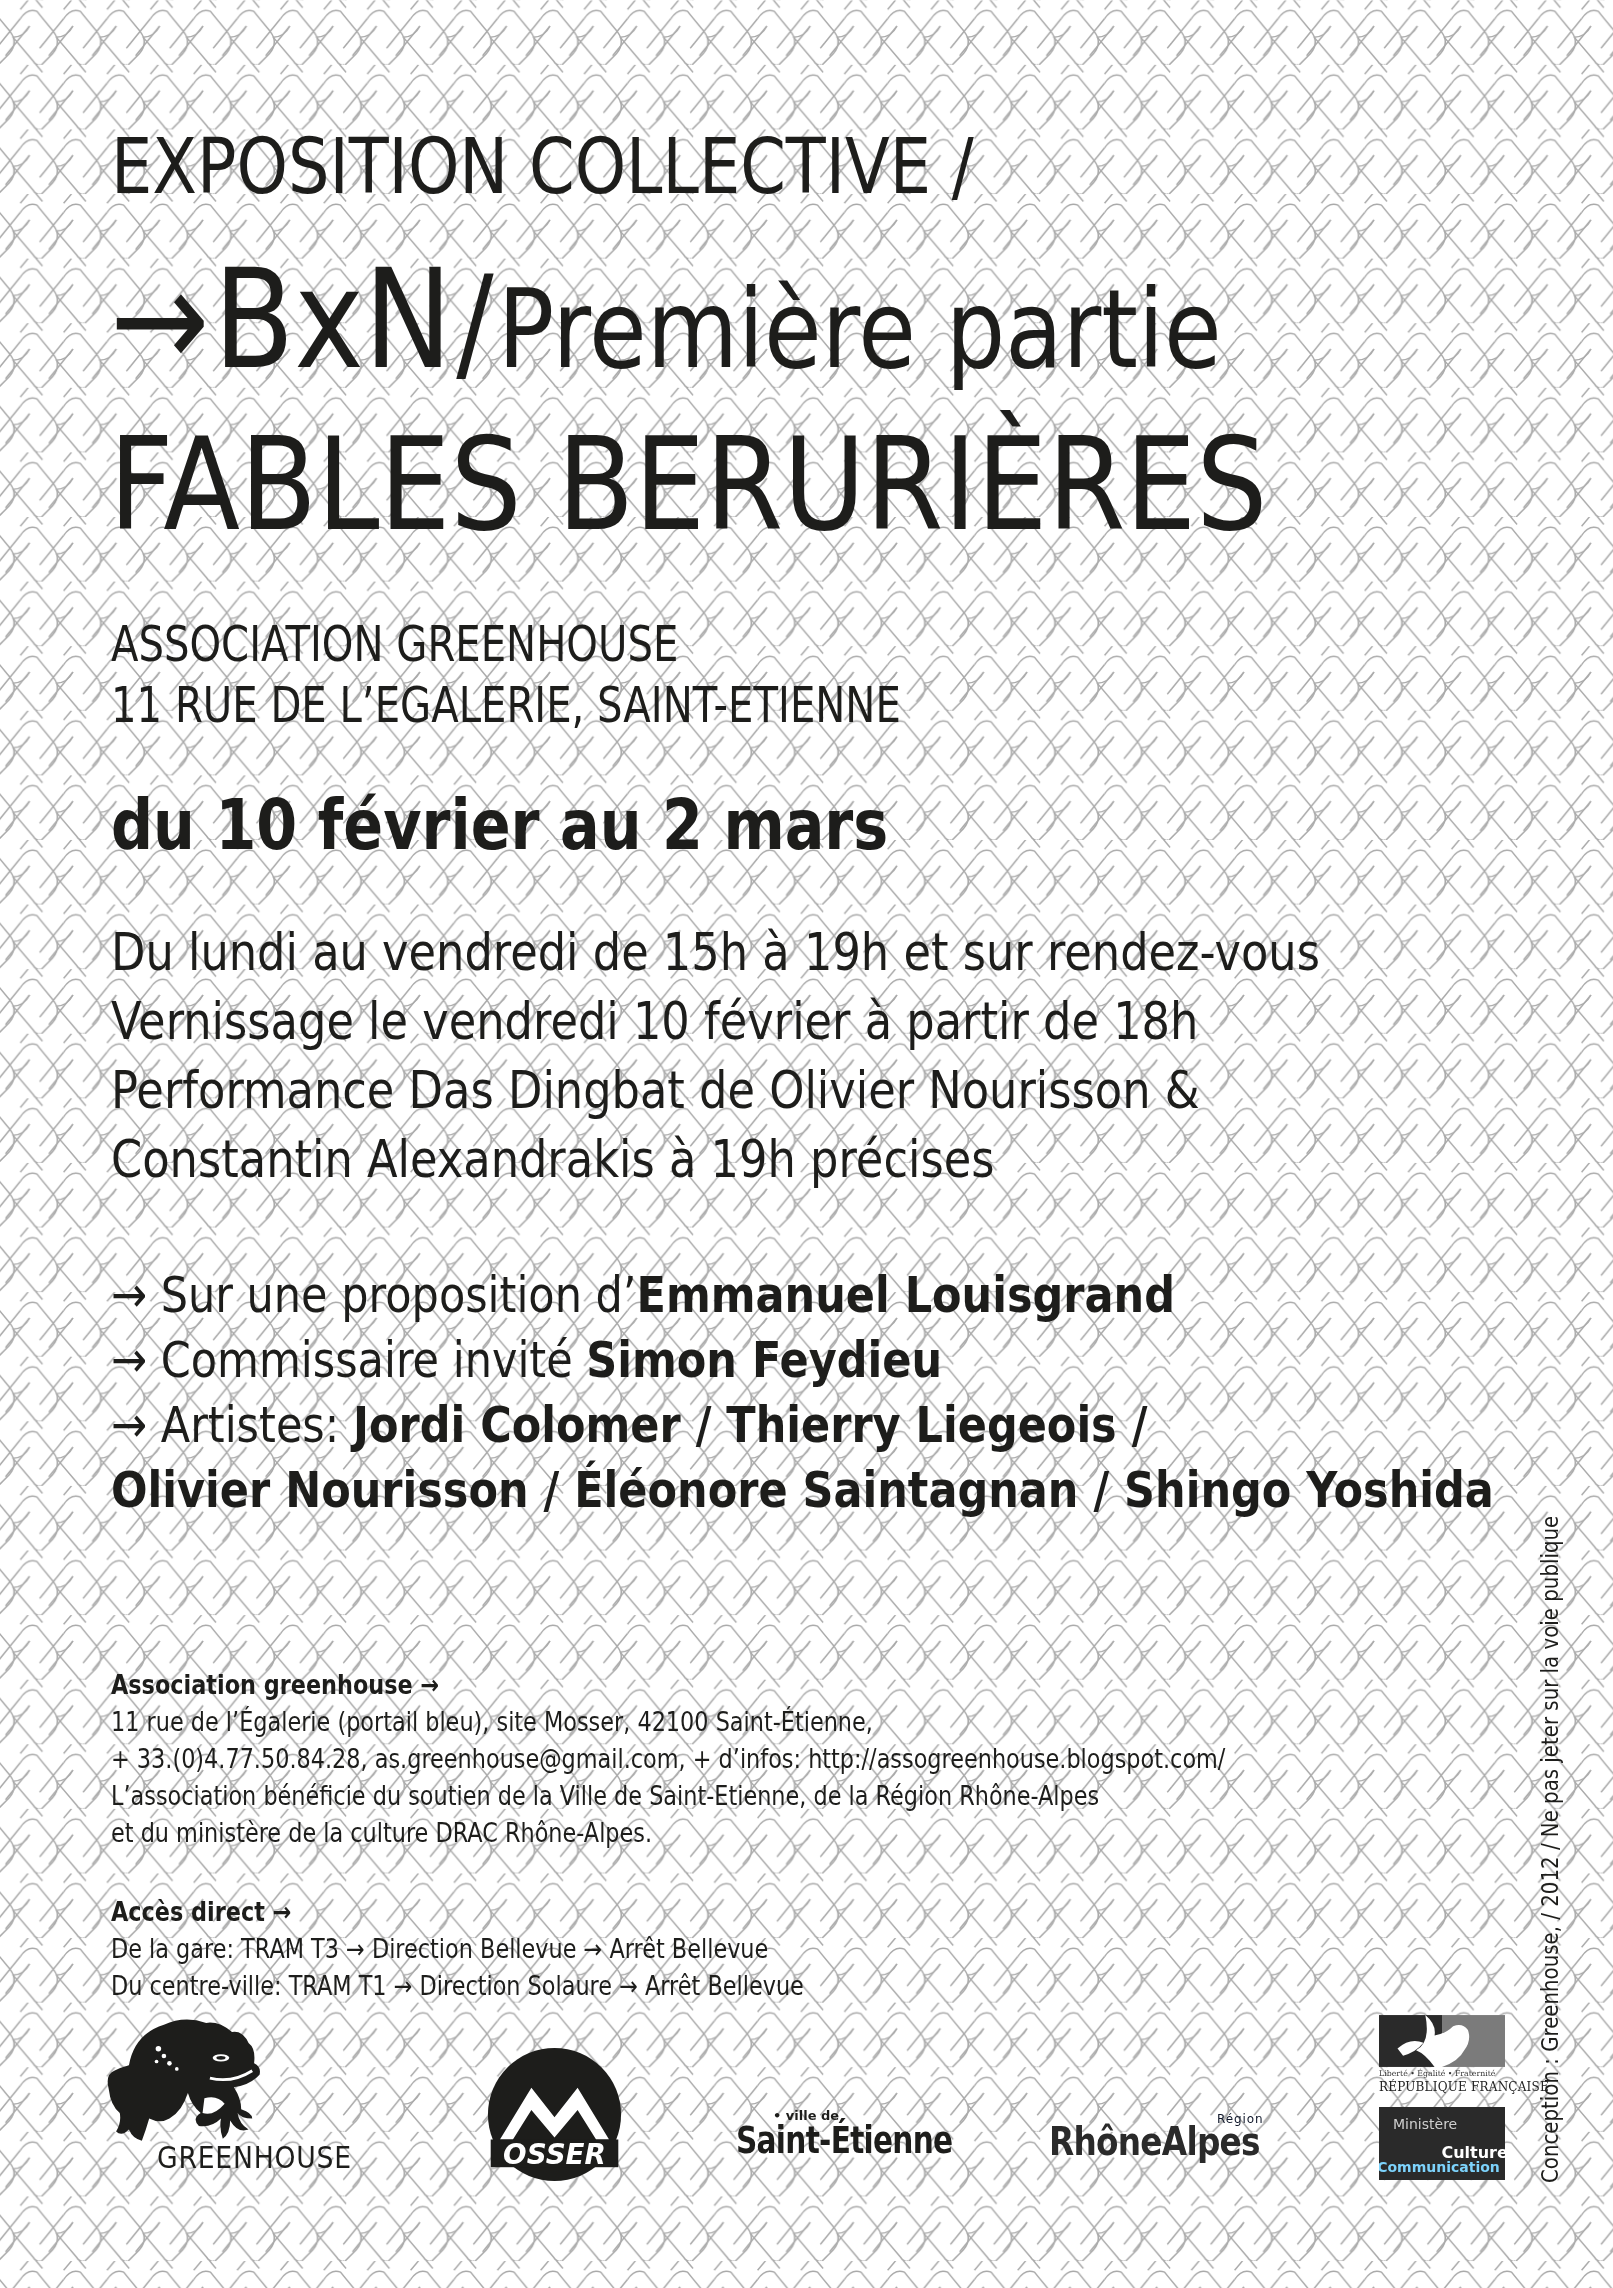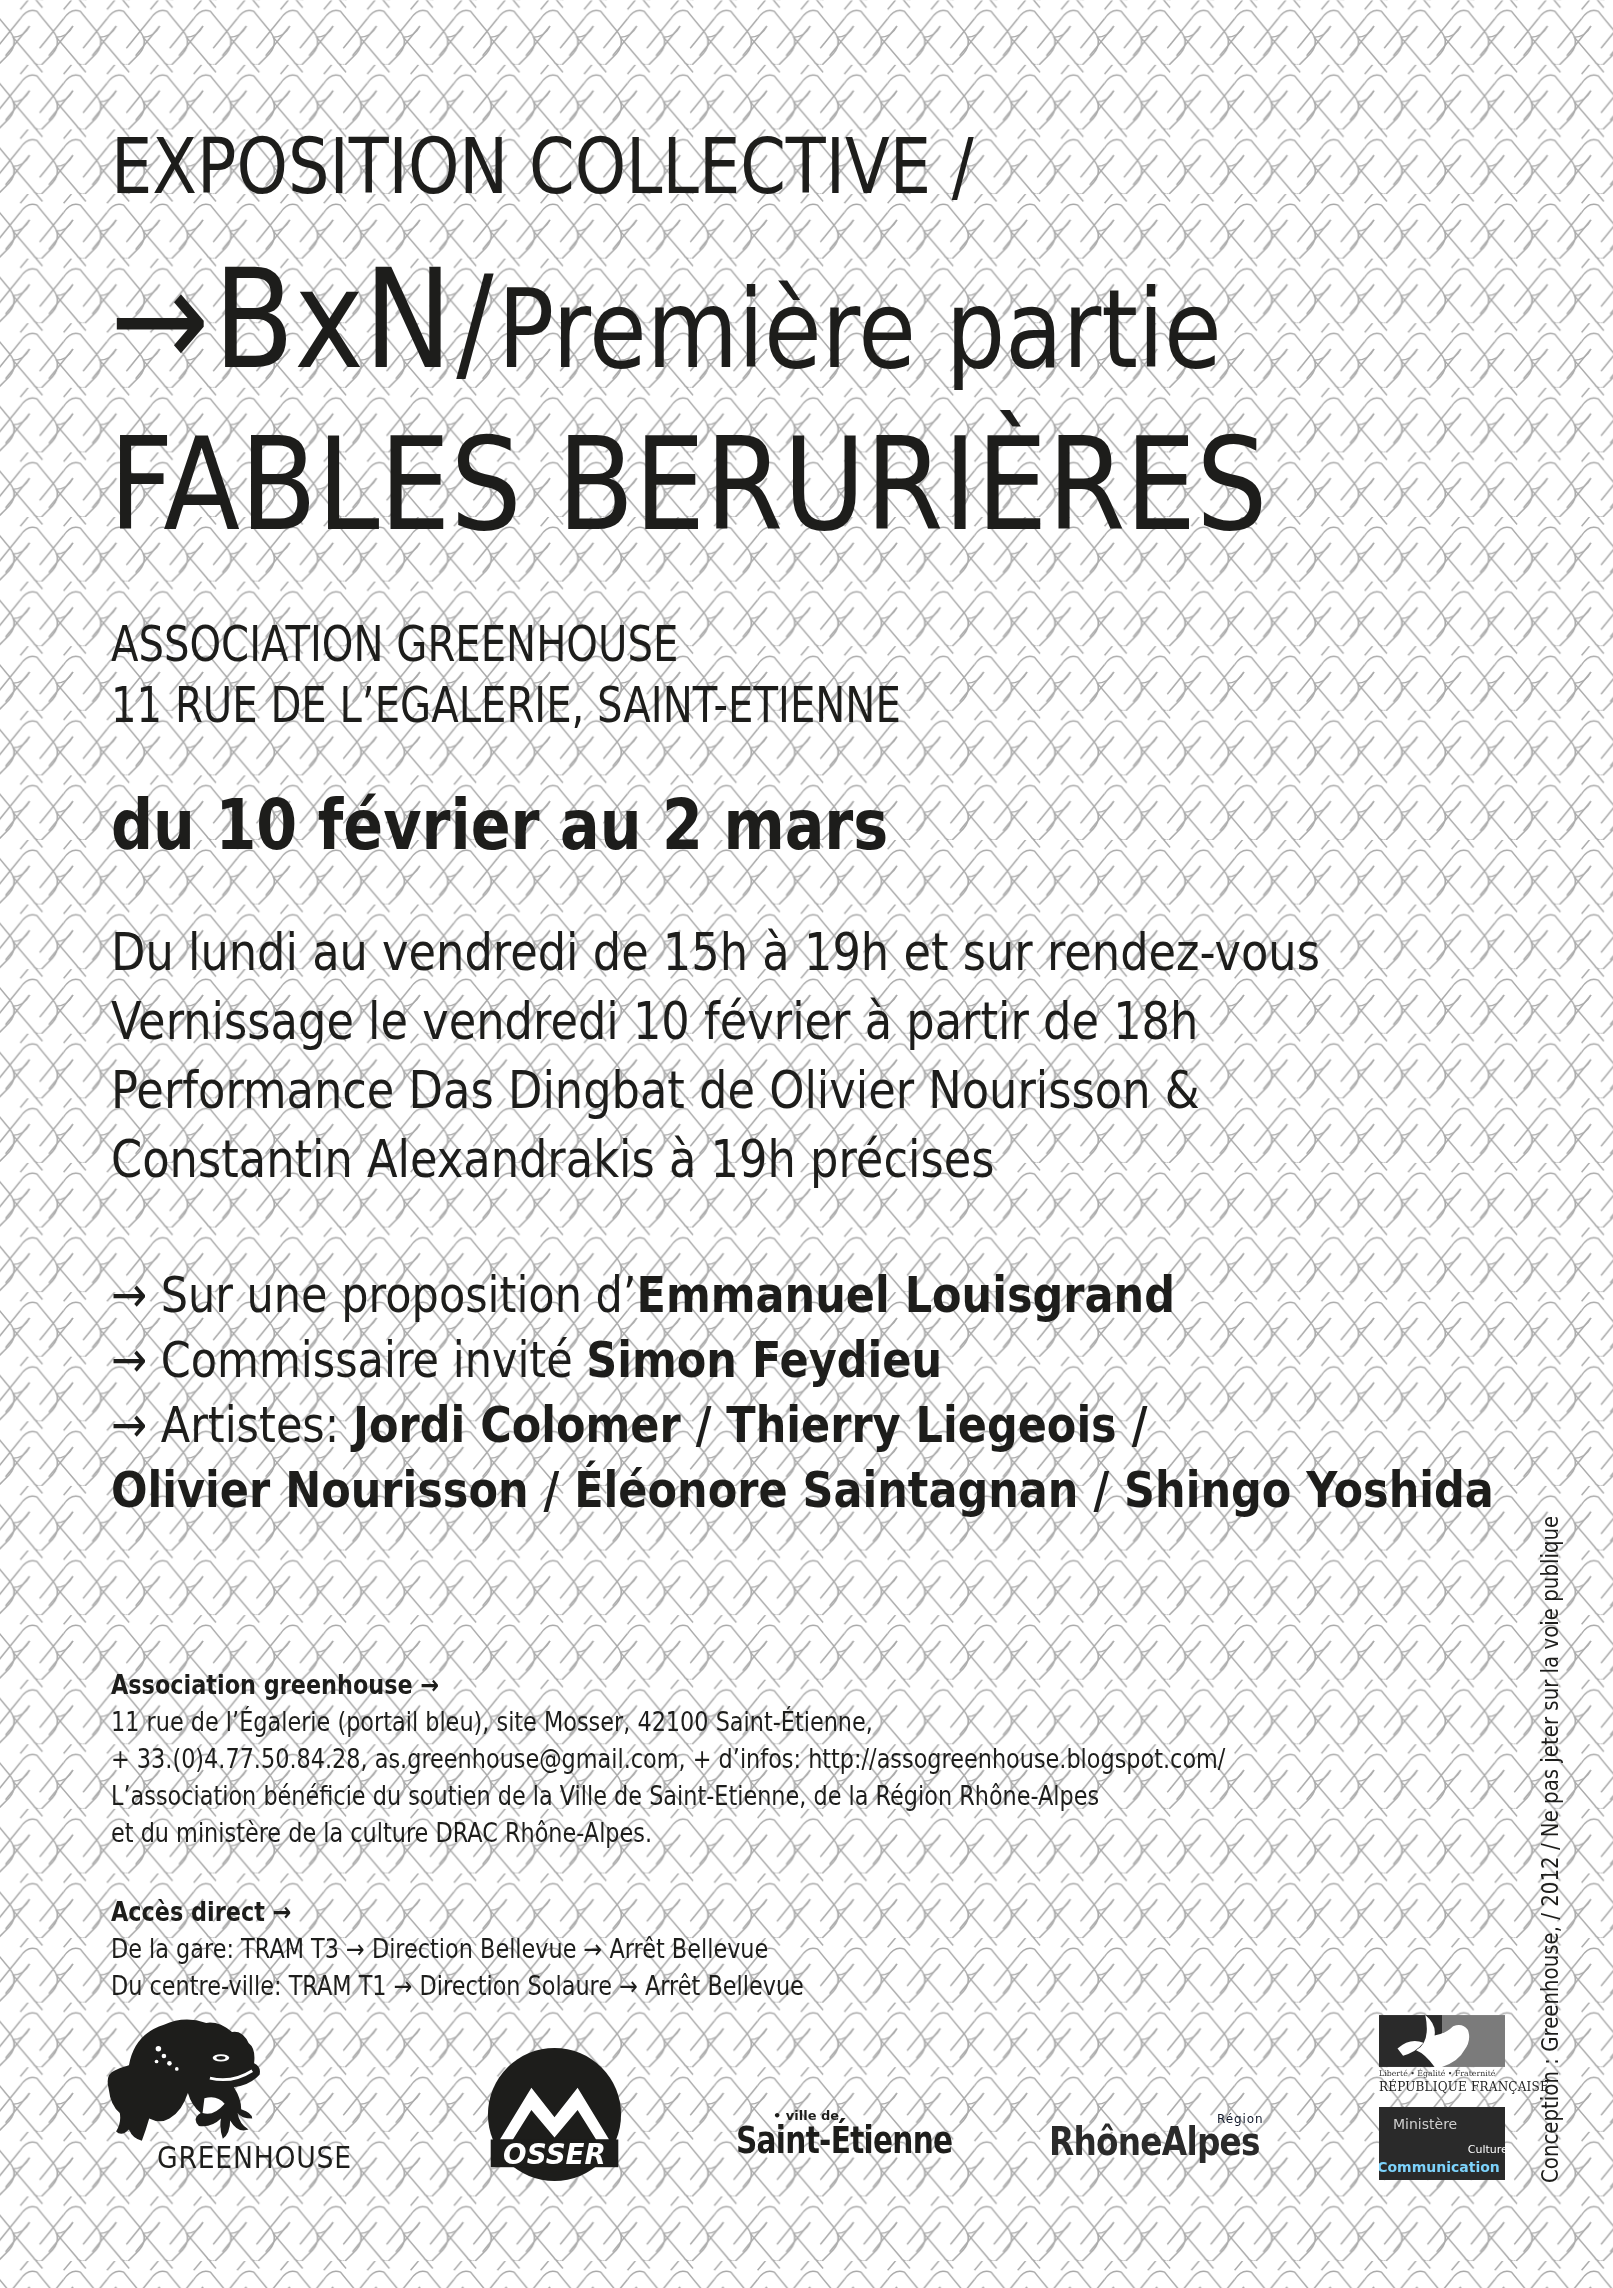--- a/index.html
+++ b/index.html
@@ -52,21 +52,21 @@
   #logo-rhone-alpes .ra-small { position: absolute; left: 168px; top: -7.4px; font-size: 12px; color: #0f172a; letter-spacing: 0.9px; }
   #logo-rhone-alpes .ra-main { font-family: "DejaVu Sans", sans-serif; font-size: 39px; font-weight: bold; color: #2a2a2a; transform: scaleX(0.84); transform-origin: 0 0; display: inline-block; letter-spacing: -0.9px; }
 
   #logo-republique { left: 1379px; top: 2015px; width: 126px; height: 76px; }
   #logo-republique .rf-img { position: absolute; left: 0; top: 0; width: 126px; height: 52px; }
   #logo-republique .rf-motto { position: absolute; left: 0; top: 54px; font-size: 7.8px; font-family: "DejaVu Serif", serif; color: #333; white-space: nowrap; }
   #logo-republique .rf-name { position: absolute; left: 0; top: 65px; font-size: 12px; font-family: "DejaVu Serif", serif; color: #222; white-space: nowrap; letter-spacing: 0.2px; }
 
   #logo-ministere { left: 1379px; top: 2107px; width: 126px; height: 73px; background: #2a2a2a; overflow: hidden; }
   #logo-ministere .m-small { position: absolute; left: 14px; top: 9.2px; font-size: 14px; color: #cfcfcf; }
-  #logo-ministere .m-culture { position: absolute; right: -2.8px; top: 36px; font-size: 11px; font-weight: normal; color: #fff; }
+  #logo-ministere .m-culture { position: absolute; right: -2.8px; top: 36px; font-size: 16px; font-weight: bold; color: #fff; }
   #logo-ministere .m-comm { position: absolute; left: -1.8px; top: 52px; font-size: 14px; font-weight: bold; color: #7dd3fc; }
 </style>
 </head>
 <body>
 
 <svg class="pattern" xmlns="http://www.w3.org/2000/svg" viewBox="0 0 1748 2480" width="1613" height="2289">
   <defs>
     <pattern id="braid" x="0" y="0" width="47" height="70" patternUnits="userSpaceOnUse">
       <g fill="none" stroke="#a9a9a9" stroke-width="1.6">
 

